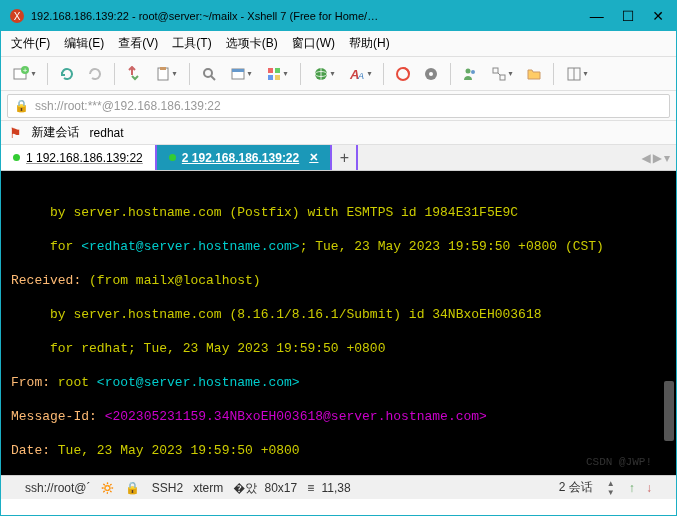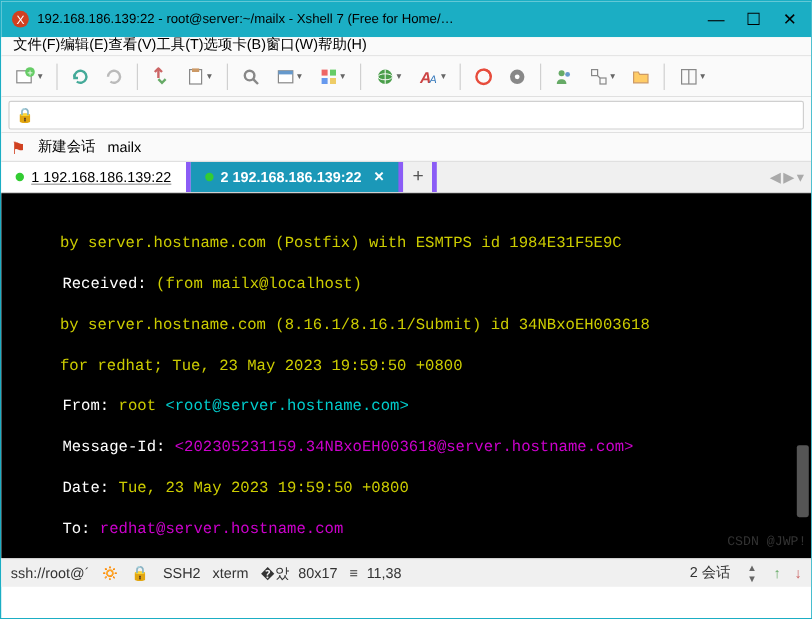--- a/index.html
+++ b/index.html
@@ -2,47 +2,47 @@
 <html><head>
 <meta charset="utf-8">
 <style>
 * { margin:0; padding:0; box-sizing:border-box; }
 body { font-family:"Segoe UI",Tahoma,Arial,sans-serif; font-size:12px; background:#fff; width:677px; height:516px; overflow:hidden; border:1px solid #1baec4; }
 .titlebar { height:30px; background:#1baec4; display:flex; align-items:center; padding:0 8px; color:#000; }
 .titlebar .app-icon { width:16px; height:16px; margin-right:6px; }
 .titlebar .title { flex:1; font-size:11px; white-space:nowrap; overflow:hidden; text-overflow:ellipsis; }
 .titlebar .winctl { display:flex; gap:18px; padding-right:4px; }
 .titlebar .winctl span { font-family:Arial; font-size:14px; cursor:pointer; }
-.menubar { height:16px; display:flex; align-items:flex-end; padding:0 10px; border-bottom:1px solid #e0e0e0; background:#fafafa; }
+.menubar { height:26px; display:flex; align-items:center; padding:0 10px; gap:14px; border-bottom:1px solid #e0e0e0; background:#fafafa; }
 .menubar span { font-size:12px; }
 .toolbar { height:34px; display:flex; align-items:center; padding:0 6px; gap:2px; border-bottom:1px solid #e0e0e0; background:#fafafa; }
 .tbtn { display:flex; align-items:center; justify-content:center; width:26px; height:26px; border-radius:2px; }
 .tbtn.wide { width:34px; }
 .sep { width:1px; height:22px; background:#d0d0d0; margin:0 4px; }
 .drop { font-size:8px; color:#666; margin-left:1px; }
 .addrbar { height:30px; display:flex; align-items:center; padding:2px 6px; background:#fafafa; border-bottom:1px solid #e0e0e0; }
 .addrbox { flex:1; height:24px; border:1px solid #d0d0d0; border-radius:2px; display:flex; align-items:center; padding:0 6px; background:#fff; color:#999; gap:6px; }
 .sessionbar { height:24px; display:flex; align-items:center; padding:0 8px; gap:10px; border-bottom:1px solid #e0e0e0; background:#fafafa; }
 .sessionbar .flag { color:#d04020; font-size:14px; }
 .tabstrip { height:26px; display:flex; align-items:stretch; background:#f0f0f0; border-bottom:1px solid #d0d0d0; }
-.tab { display:flex; align-items:center; padding:0 12px; gap:6px; border-right:4px solid #8b5cf6; background:#fff; cursor:pointer; position:relative; }
-.tab.active { background:#1b98b8; color:#fff; font-weight:bold; }
+.tab { display:flex; align-items:center; padding:0 12px; gap:6px; border-right:2px solid #8b5cf6; background:#fff; cursor:pointer; position:relative; }
+.tab.active { background:#1b98b8; color:#fff; font-weight:bold;text-decoration:underline; }
 .tab .dot { width:7px; height:7px; border-radius:50%; background:#3c3; }
 .tab .close { font-size:11px; margin-left:4px; }
 .tab.add { width:24px; justify-content:center; font-size:16px; color:#555; background:#f0f0f0; }
 .tabstrip .spacer { flex:1; }
 .tabstrip .nav { display:flex; align-items:center; padding:0 6px; color:#aaa; gap:2px; }
 .terminal { background:#000; color:#ccc; font-family:"Courier New",monospace; font-size:13px; line-height:17px; padding:16px 10px; height:304px; overflow:hidden; position:relative; white-space:pre; }
 .terminal .y { color:#cccc00; }
-.terminal .g { color:#ffffff;margin-left:41px; }
+.terminal .g { color:#fdba74; }
 .terminal .c { color:#00cccc; }
 .terminal .m { color:#cc00cc;margin-top:11px; }
 .scroll-thumb { position:absolute; right:2px; top:210px; width:10px; height:60px; background:#555; border-radius:2px; }
-.watermark { position:absolute; right:4px; bottom:4px; color:#333; font-size:11px; }
-.statusbar { height:24px; display:flex; align-items:center; padding:0 8px; gap:10px; background:#f0f0f0; border-top:1px solid #d0d0d0; font-size:12px; color:#333; }
+.watermark { position:absolute; right:24px; bottom:4px; color:#333; font-size:11px; }
+.statusbar { height:24px; display:flex; align-items:center; padding:0 24px; gap:10px; background:#f0f0f0; border-top:1px solid #d0d0d0; font-size:12px; color:#333; }
 .statusbar .chunk { display:flex; align-items:center; gap:4px; }
 .statusbar .right { margin-left:auto; display:flex; gap:14px; align-items:center; }
 .lock{color:#d9a400;}
 svg{display:block;}
 </style>
 </head>
 <body>
 
 <div class="titlebar">
   <span class="app-icon">
@@ -184,27 +184,28 @@
         <rect x="2" y="2" width="12" height="12" fill="none" stroke="#888"></rect>
         <line x1="8" y1="2" x2="8" y2="14" stroke="#888"></line>
       </svg>
       <span class="drop">▾</span>
     </div>
 </div>
 
 <div class="addrbar">
   <div class="addrbox">
     <span class="lock">🔒</span>
+    <span>ssh://root:***@192.168.186.139:22</span>
   </div>
 </div>
 
 <div class="sessionbar">
   <span class="flag">⚑</span>
   <span>新建会话</span>
-  <span>mailx</span>
+  <span>redhat</span>
 </div>
 
 <div class="tabstrip">
   <div class="tab">
     <span class="dot"></span>
     <span style="text-decoration:underline;text-decoration-color:#999">1 192.168.186.139:22</span>
   </div>
   <div class="tab active">
     <span class="dot"></span>
     <span>2 192.168.186.139:22</span>
@@ -216,20 +217,21 @@
   <div class="spacer"></div>
   <div class="nav">
     <span>◀</span>
     <span>▶</span>
     <span>▾</span>
   </div>
 </div>
 
 <div class="terminal">
 <div><span class="y">     by server.hostname.com (Postfix) with ESMTPS id 1984E31F5E9C</span></div>
+<div><span class="y">     for </span><span class="c">&lt;redhat@server.hostname.com&gt;</span><span class="y">; Tue, 23 May 2023 19:59:50 +0800 (CST)</span></div>
 <div><span class="g">Received:</span><span class="y"> (from mailx@localhost)</span></div>
 <div><span class="y">     by server.hostname.com (8.16.1/8.16.1/Submit) id 34NBxoEH003618</span></div>
 <div><span class="y">     for redhat; Tue, 23 May 2023 19:59:50 +0800</span></div>
 <div><span class="g">From:</span><span class="y"> root </span><span class="c">&lt;root@server.hostname.com&gt;</span></div>
 <div><span class="g">Message-Id:</span><span class="m"> &lt;202305231159.34NBxoEH003618@server.hostname.com&gt;</span></div>
 <div><span class="g">Date:</span><span class="y"> Tue, 23 May 2023 19:59:50 +0800</span></div>
 <div><span class="g">To:</span><span class="m"> redhat@server.hostname.com</span></div>
 
 
 

